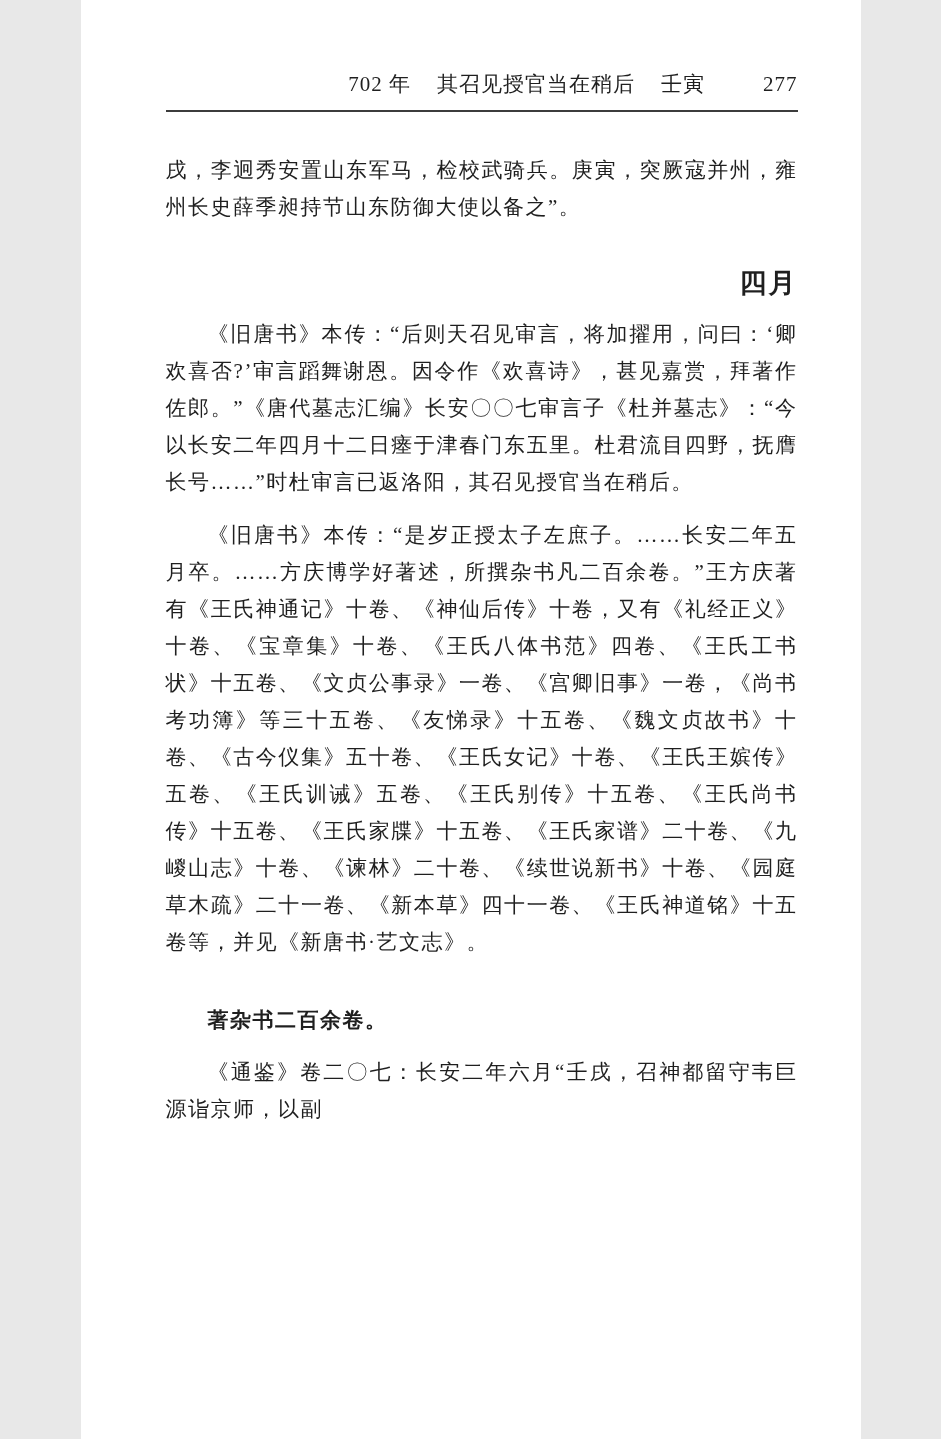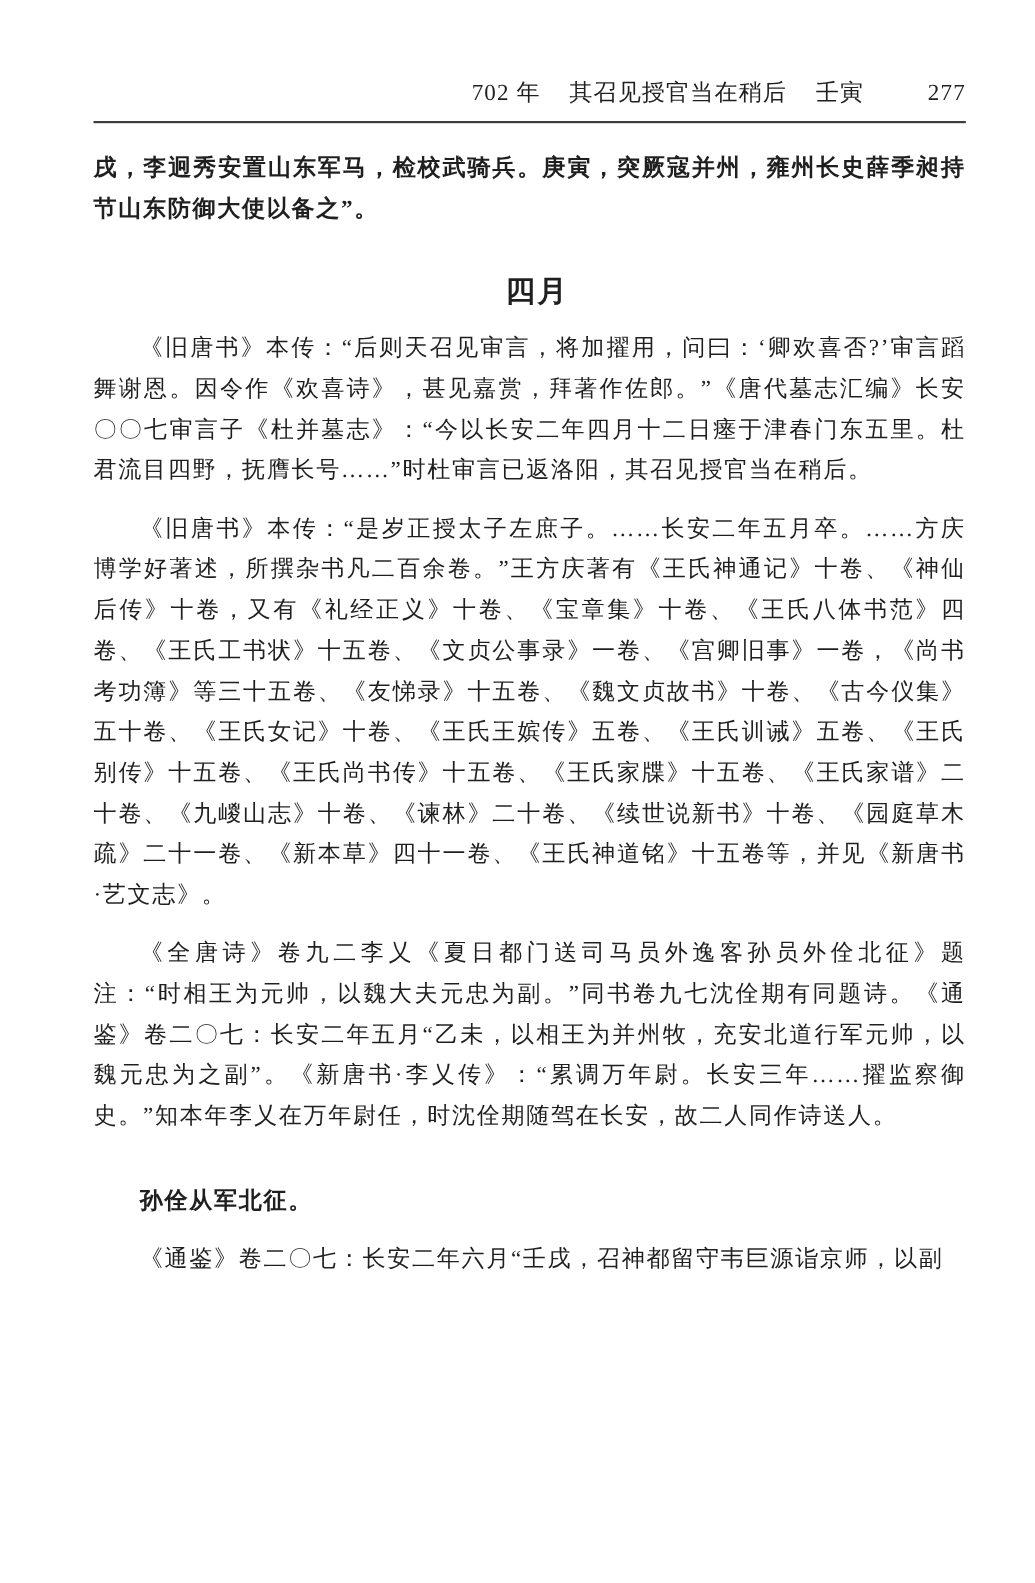--- a/index.html
+++ b/index.html
@@ -4,21 +4,21 @@
 <style>
   :root {
     --background: #ffffff;
     --text: #1f1f1f;
     --rule: #3c3c3c;
   }
   * { margin: 0; padding: 0; box-sizing: border-box; }
   html, body { background: #e8e8e8; }
   .page {
     position: relative;
-    width: 941px;
+    width: 780px;
     height: 1439px;
     margin: 0 auto;
     background: var(--background, #ffffff);
     color: var(--text, #1f1f1f);
     overflow: hidden;
     font-family: "Liberation Serif", "DejaVu Serif", serif;
   }
   .page-inner {
     padding: 70px 63px 0 85px; 
   }
@@ -41,32 +41,31 @@
     width: 100%;
   }
   
   .text-block {
     font-size: 21px;
     line-height: 37px;
     letter-spacing: 1.5px;
     text-align: justify;
   }
   .continued {
-    margin-top: 22px;
+    margin-top: 40px;
     text-indent: 0;
-    font-weight: bold;
   }
   .month-heading {
     font-family: "Liberation Sans", "DejaVu Sans", sans-serif;
     font-weight: bold;
     font-size: 27px;
     line-height: 34px;
     letter-spacing: 2px;
     margin: 40px 0 6px 14px;
-    text-align: center;
+    text-align: right;
   }
   .entry-headline {
     font-family: "Liberation Sans", "DejaVu Sans", sans-serif;
     font-weight: bold;
     text-indent: 2em;
     margin-top: 40px;
   }
   .month-heading + .entry-headline { margin-top: 4px; }
   .entry-body {
     text-indent: 2em;
@@ -95,21 +94,20 @@
 
     <div class="month-heading">四月</div>
 
 
     <div class="text-block entry-body">《旧唐书》本传：“后则天召见审言，将加擢用，问曰：‘卿欢喜否?’审言蹈舞谢恩。因令作《欢喜诗》，甚见嘉赏，拜著作佐郎。”《唐代墓志汇编》长安〇〇七审言子《杜并墓志》：“今以长安二年四月十二日瘗于津春门东五里。杜君流目四野，抚膺长号……”时杜审言已返洛阳，其召见授官当在稍后。</div>
 
 
     <div class="text-block entry-body">《旧唐书》本传：“是岁正授太子左庶子。……长安二年五月卒。……方庆博学好著述，所撰杂书凡二百余卷。”王方庆著有《王氏神通记》十卷、《神仙后传》十卷，又有《礼经正义》十卷、《宝章集》十卷、《王氏八体书范》四卷、《王氏工书状》十五卷、《文贞公事录》一卷、《宫卿旧事》一卷，《尚书考功簿》等三十五卷、《友悌录》十五卷、《魏文贞故书》十卷、《古今仪集》五十卷、《王氏女记》十卷、《王氏王嫔传》五卷、《王氏训诫》五卷、《王氏别传》十五卷、《王氏尚书传》十五卷、《王氏家牒》十五卷、《王氏家谱》二十卷、《九嵕山志》十卷、《谏林》二十卷、《续世说新书》十卷、《园庭草木疏》二十一卷、《新本草》四十一卷、《王氏神道铭》十五卷等，并见《新唐书·艺文志》。</div>
 
 
-    <div class="text-block entry-body">《全唐诗》卷九二李乂《夏日都门送司马员外逸客孙员外佺北征》题注：“时相王为元帅，以魏大夫元忠为副。”同书卷九七沈佺期有同题诗。《通鉴》卷二〇七：长安二年五月“乙未，以相王为并州牧，充安北道行军元帅，以魏元忠为之副”。《新唐书·李乂传》：“累调万年尉。长安三年……擢监察御史。”知本年李乂在万年尉任，时沈佺期随驾在长安，故二人同作诗送人。</div>
 
 
-    <div class="text-block entry-headline">孙佺从军北征。</div>
+    <div class="text-block entry-headline">著杂书二百余卷。</div>
 
     <div class="text-block entry-body">《通鉴》卷二〇七：长安二年六月“壬戌，召神都留守韦巨源诣京师，以副</div>
 
   </div>
 </div>
 
 </body></html>

